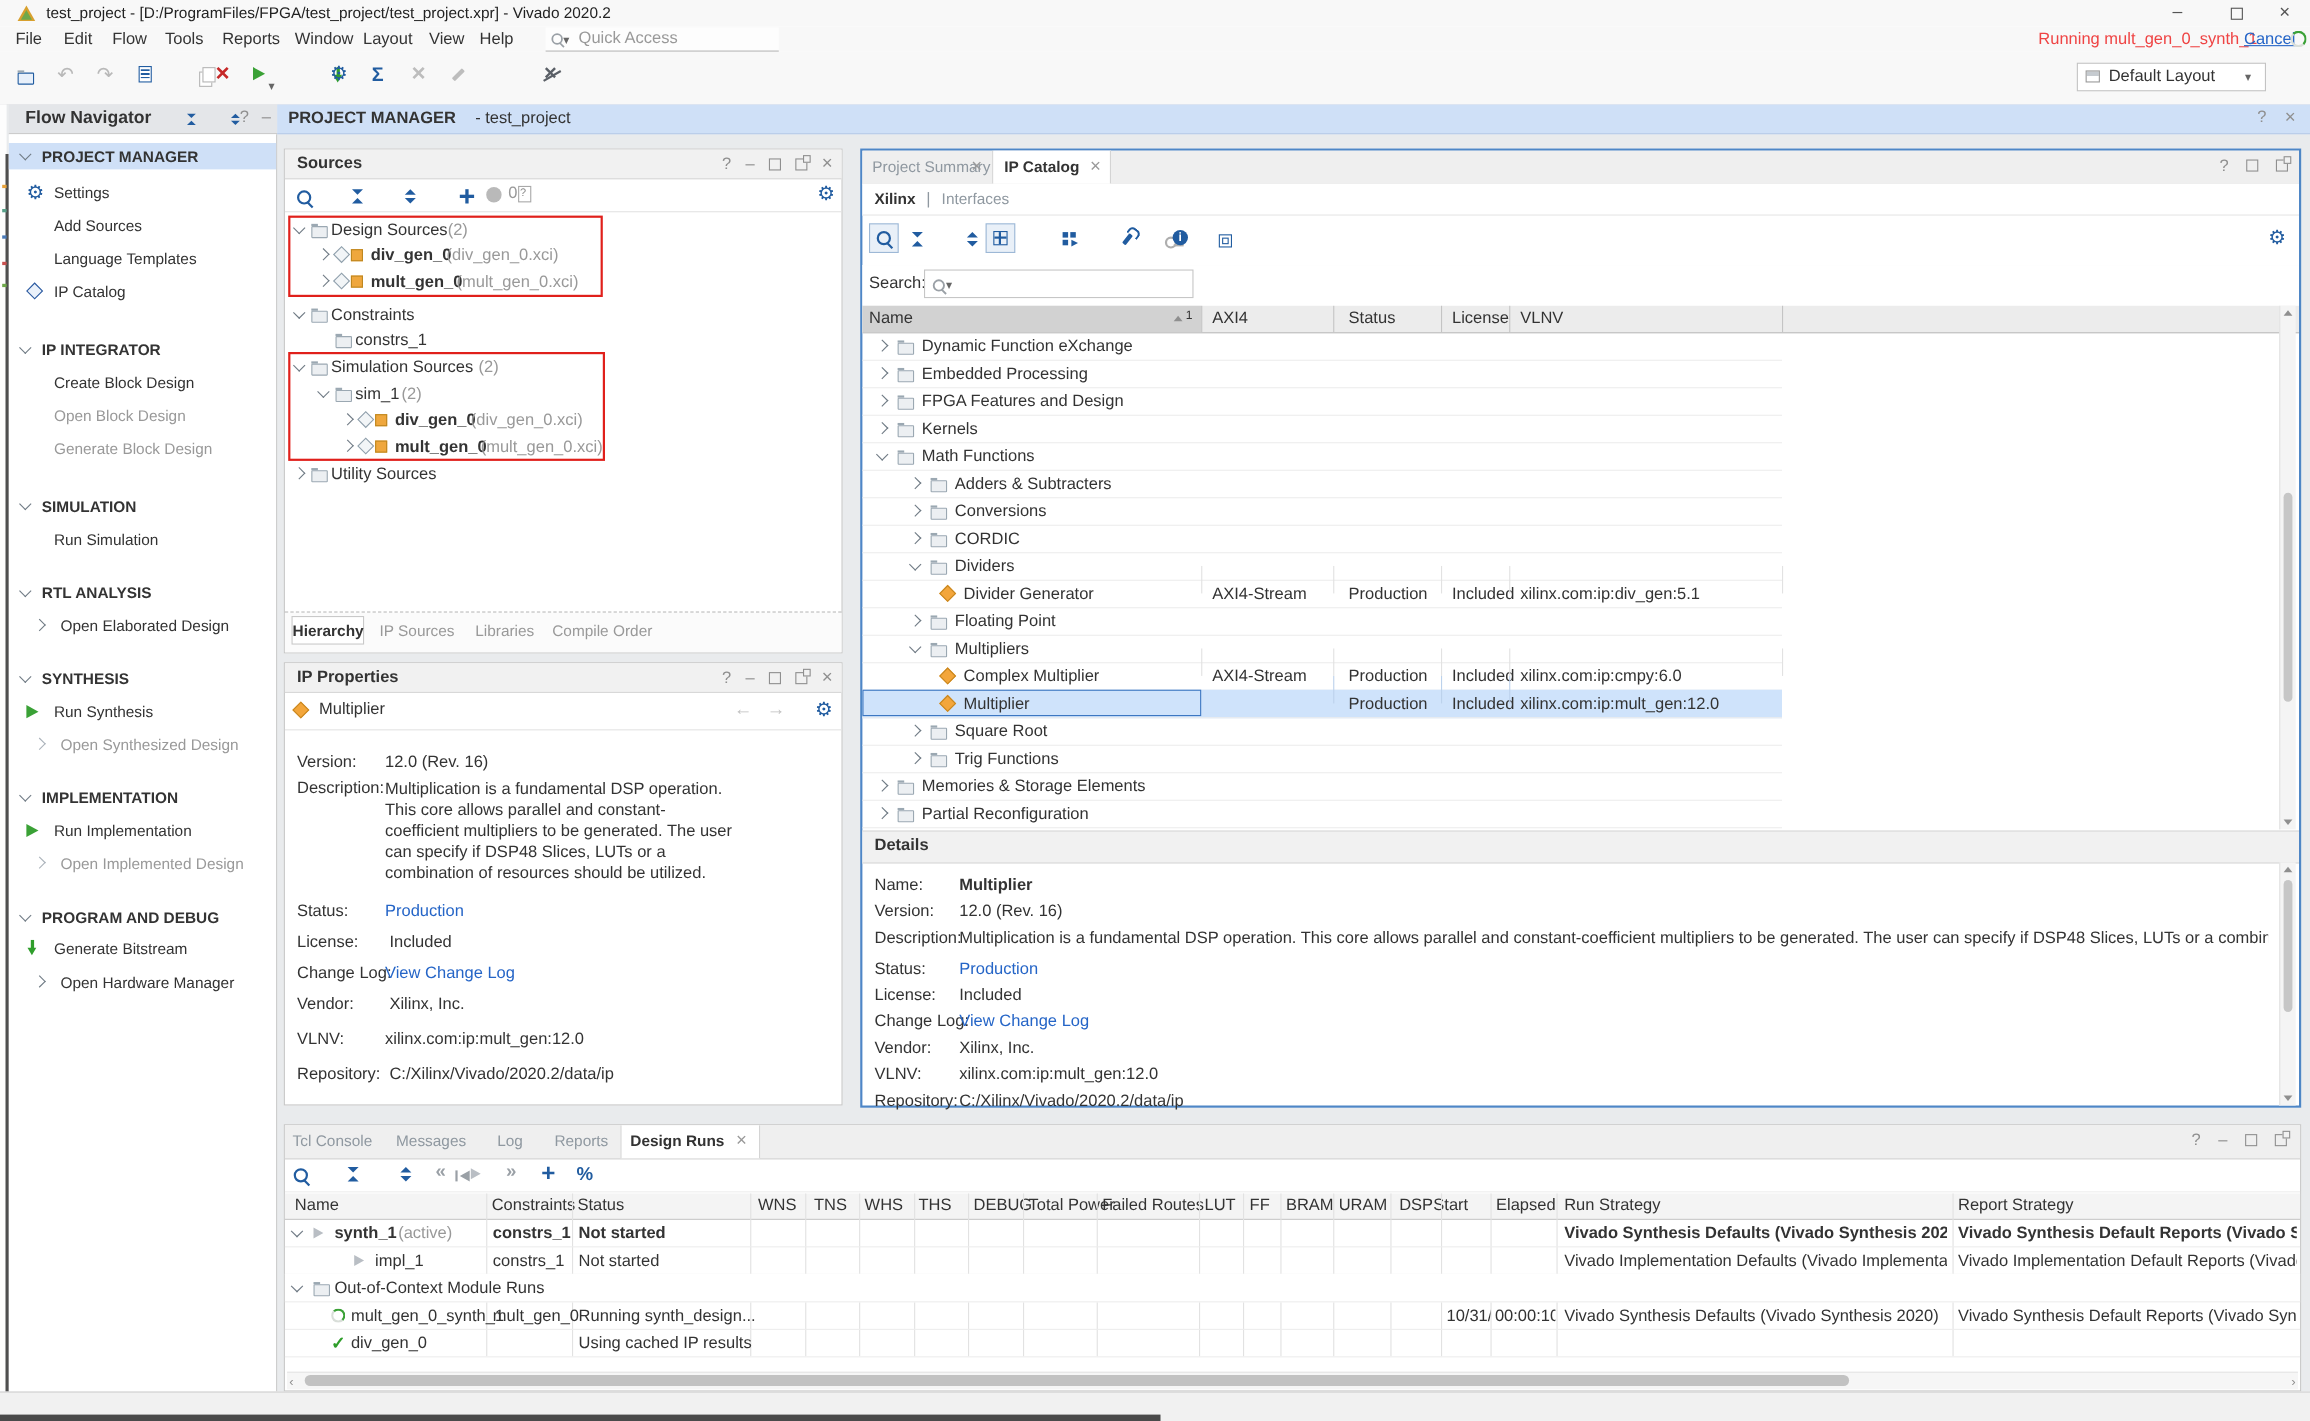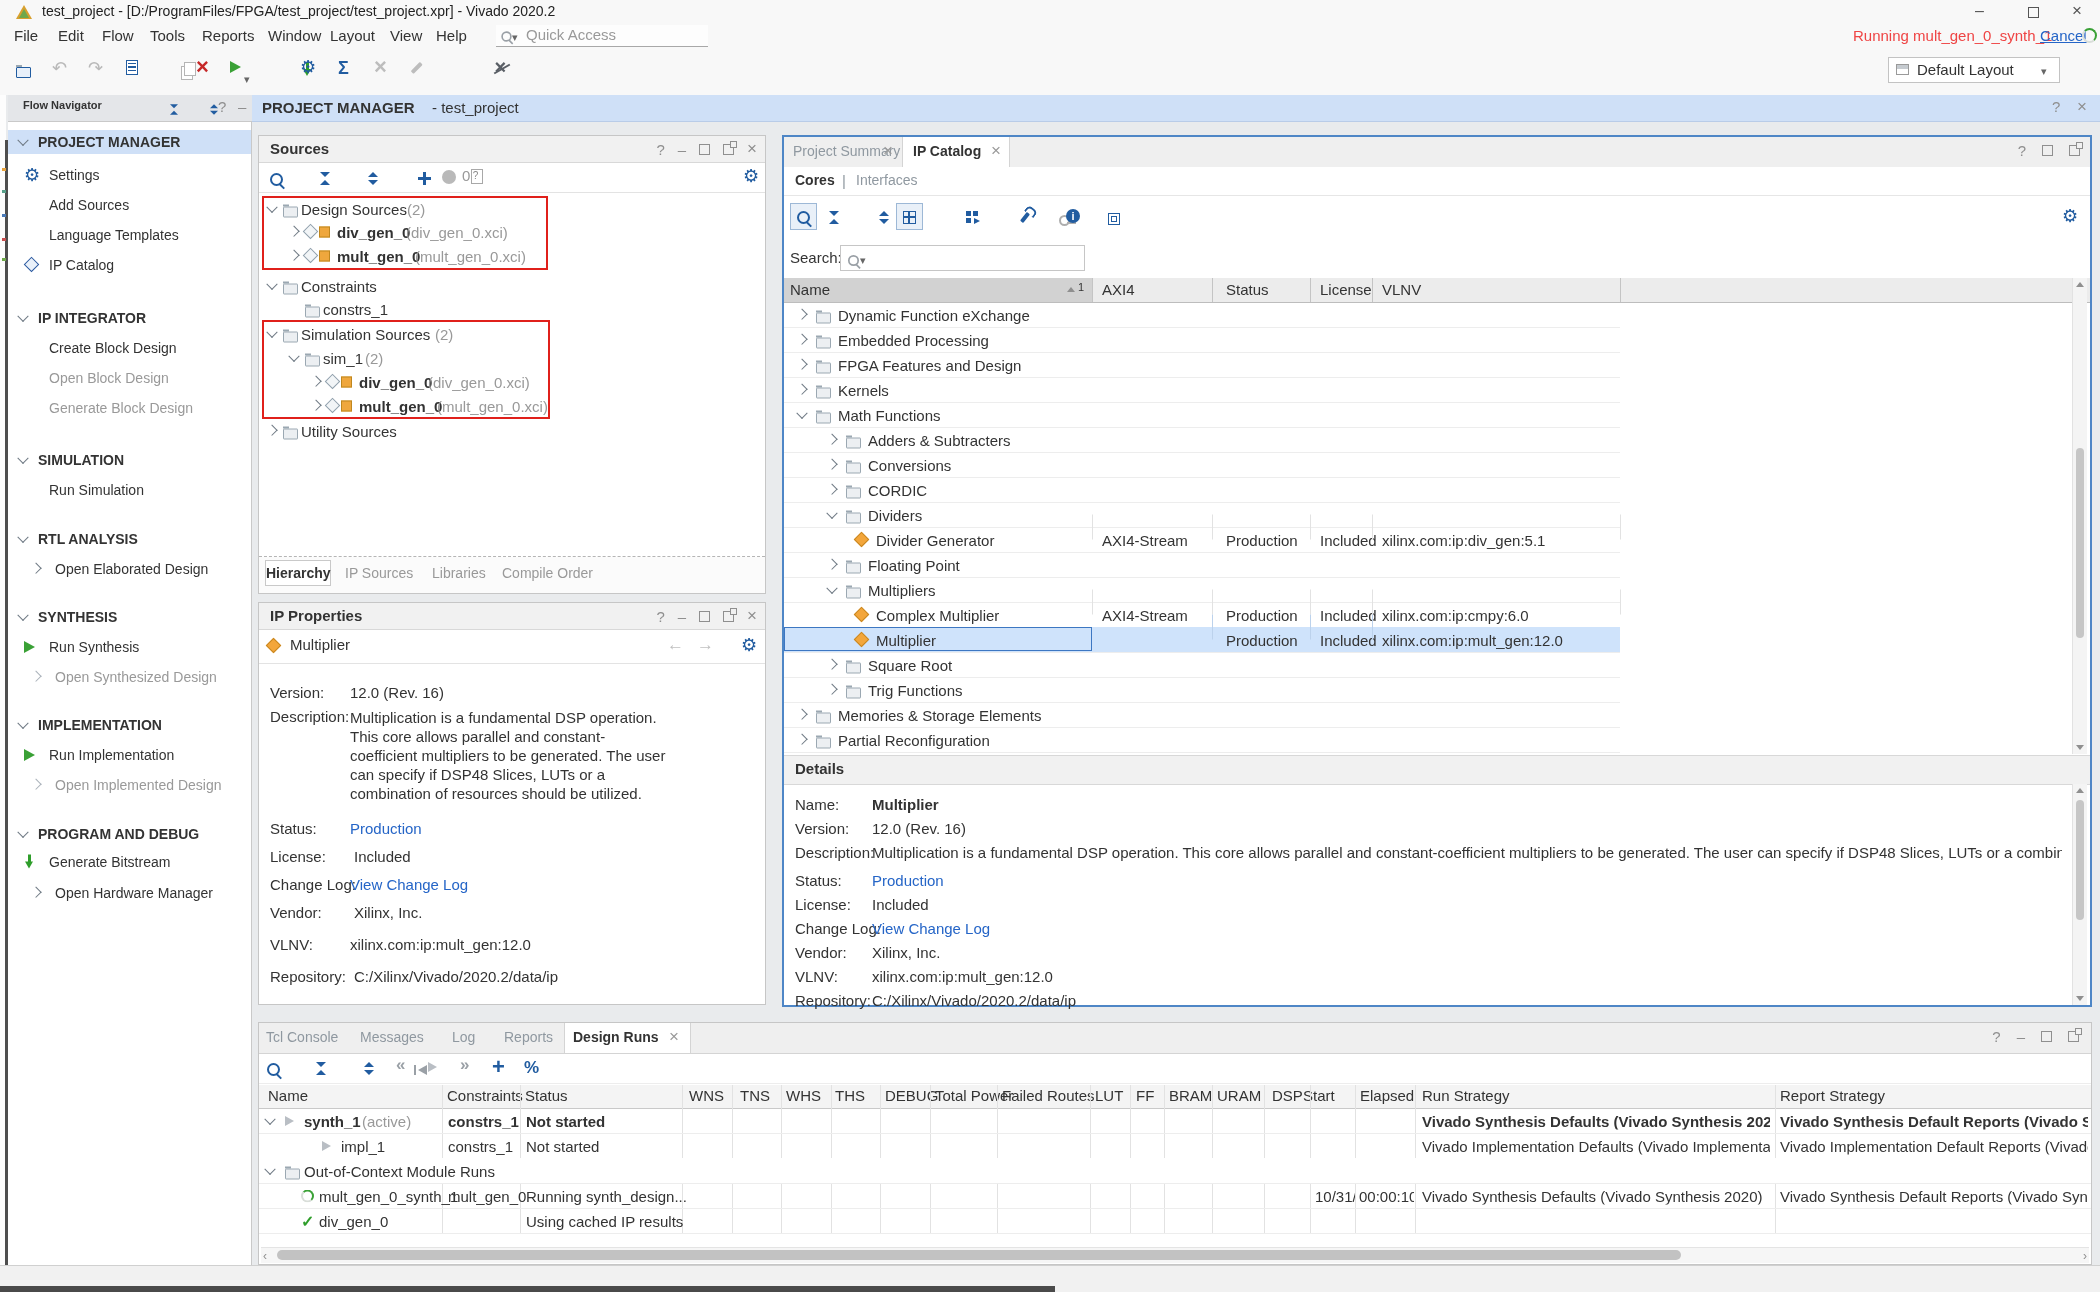--- a/index.html
+++ b/index.html
@@ -167,21 +167,21 @@
 
   <div class="a" style="left:0;top:95px;width:6px;height:1170px;background:#fdfdfd"></div>
   <div class="a" style="left:5px;top:140px;width:3px;height:1130px;background:#4e4e4e"></div>
   <span class="tick" style="left:2px;top:168px;background:#e8a33d"></span>
   <span class="tick" style="left:2px;top:190px;background:#58a08a"></span>
   <span class="tick" style="left:2px;top:214px;background:#4a7ab8"></span>
   <span class="tick" style="left:2px;top:238px;background:#c85050"></span>
   <span class="tick" style="left:2px;top:258px;background:#6fa84b"></span>
 
   <div class="a" style="left:8px;top:95px;width:244px;height:27px;background:#e4e6e9;border-bottom:1px solid #c9c9c9;box-sizing:border-box">
-    <span class="a b" style="left:15px;top:4px;font-size:11px">Flow Navigator</span>
+    <span class="a b" style="left:15px;top:4px;font-size:16px">Flow Navigator</span>
     <span class="a icol" style="left:160px;top:7px;transform:scale(.8)"></span>
     <span class="a iexp" style="left:184px;top:7px;transform:scale(.8)"></span>
     <span class="a iq" style="left:210px;top:3px;color:#8f8f8f"></span>
     <span class="a imin" style="left:230px;top:3px;color:#8f8f8f"></span>
   </div>
 
   <div class="a" style="left:8px;top:122px;width:244px;height:1143px;background:#fff;border-right:1px solid #c9c9c9;box-sizing:border-box;font-size:14px">
     <div class="rw" style="top:8px;height:24px;background:#cfe0f7">
       <span class="cd" style="left:11px"></span>
       <span class="b" style="left:30px">PROJECT MANAGER</span>
@@ -411,21 +411,21 @@
         <span class="a ix" style="left:88px;top:4px;color:#9a9a9a;font-size:13px"></span>
       </span>
       <span class="pbtns" style="right:10px;gap:16px">
         <span class="iq"></span>
         <span class="isq"></span>
         <span class="ifl"></span>
       </span>
     </div>
 
     <div class="a" style="left:0;right:0;top:30px;height:28px;background:#fff;border-bottom:1px solid #e6e6e6">
-      <span class="a b" style="left:11px;top:5px;font-size:14px">Cores</span>
+      <span class="a b" style="left:11px;top:5px;font-size:14px">Xilinx</span>
       <span class="a g2" style="left:58px;top:5px">|</span>
       <span class="a g2" style="left:72px;top:5px;font-size:14px">Interfaces</span>
     </div>
 
     <div class="a" style="left:0;right:0;top:58px;height:46px;border-bottom:1px solid #ededed">
       <span class="a" style="left:6px;top:8px;width:27px;height:27px;border:1px solid #9db8d6;background:#e9f0f8;box-sizing:border-box"><span class="a mag" style="left:6px;top:6px"></span></span>
       <span class="a icol" style="left:44px;top:14px"></span>
       <span class="a iexp" style="left:78px;top:14px"></span>
       <span class="a" style="left:112px;top:8px;width:27px;height:27px;border:1px solid #9db8d6;background:#e9f0f8;box-sizing:border-box"><span class="a grd" style="left:6px;top:6px"></span></span>
       <span class="a blk" style="left:150px;top:15px"></span>

